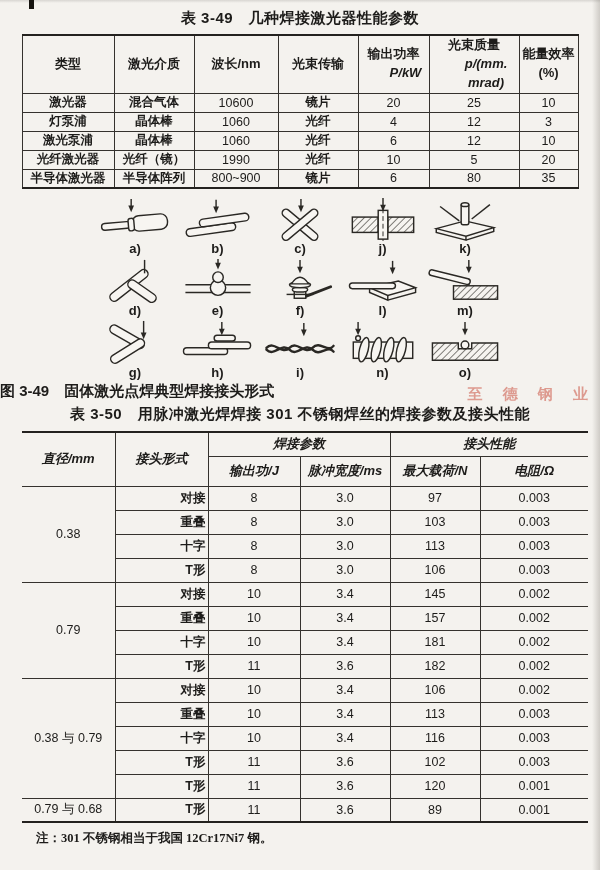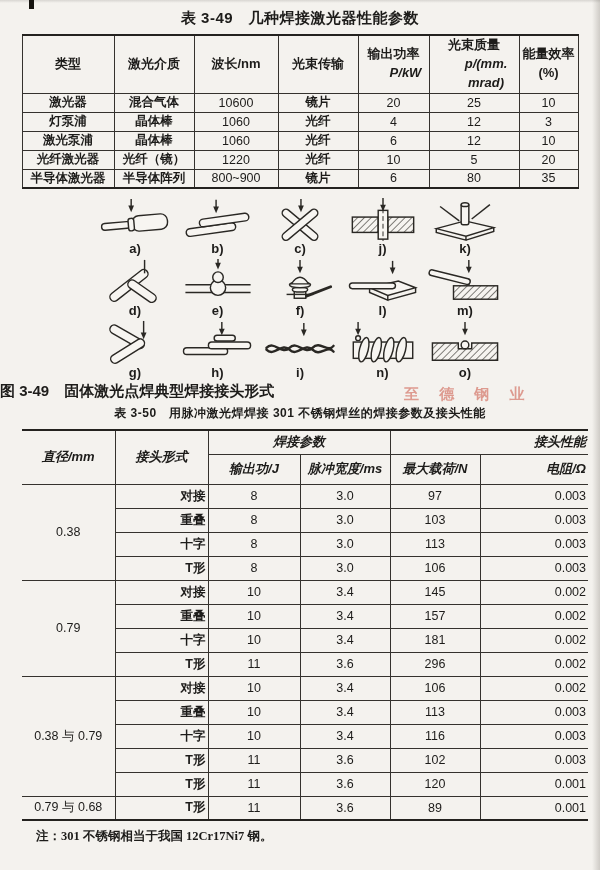--- a/index.html
+++ b/index.html
@@ -11,21 +11,21 @@
     color:#1d1c1a;
   }
   .edge-right { position:absolute; right:0; top:0; width:8px; height:870px;
     background:linear-gradient(to right, rgba(0,0,0,0), rgba(110,104,96,.28)); }
   .edge-top { position:absolute; left:0; top:0; width:600px; height:3px;
     background:linear-gradient(to bottom, rgba(90,85,80,.18), rgba(0,0,0,0)); }
   .corner-mark { position:absolute; left:29px; top:0; width:5px; height:9px; background:#15130f; }
 
   .t-title { text-align:center; font-weight:700; font-size:15px; letter-spacing:.5px; }
   #title49 { padding-top:9px; }
-  #title50 { margin-top:4px; font-size:12px; }
+  #title50 { margin-top:4px; font-size:15px; }
 
   table { border-collapse:collapse; table-layout:fixed; }
   th, td { text-align:center; vertical-align:middle; padding:0 2px; overflow:hidden; }
 
   
   #t49 { margin:6px auto 0; width:556px; border-top:2.5px solid #24221f; border-bottom:2.5px solid #24221f; }
   #t49 th, #t49 td { border:1px solid #35322e; }
   #t49 th { height:46px; font-size:13px; font-weight:700; line-height:1.45; }
   #t49 td { height:19px; font-size:12.5px; }
   #t49 td.cn { font-weight:700; font-size:12.5px; }
@@ -40,35 +40,35 @@
   .rod { fill:#f7f5f1; stroke:#2a2824; stroke-width:1.5; }
   .ln  { fill:none; stroke:#2a2824; stroke-width:1.5; }
   .fl  { fill:#2a2824; stroke:none; }
   .ht  { fill:url(#hh); stroke:#2a2824; stroke-width:1.5; }
   .cl  { fill:none; stroke:#2a2824; stroke-width:1; stroke-dasharray:5,3; }
   .wr  { fill:none; stroke:#2a2824; stroke-width:3; stroke-linecap:round; }
   .wv  { fill:none; stroke:#2a2824; stroke-width:2.6; stroke-linecap:round; }
   #fig-caption { text-align:left; font-weight:700; font-size:15px; margin-top:1px; }
 
   
-  #watermark { position:absolute; left:404px; top:385px; width:172px; text-align:left; pointer-events:none; }
+  #watermark { position:absolute; left:424px; top:385px; width:172px; text-align:right; pointer-events:none; }
   .wm1 { font-size:15px; font-weight:600; letter-spacing:8px; color:rgba(203,82,66,.55); }
   .wm2 { font-size:17px; letter-spacing:2px; color:rgba(236,116,84,.62); margin-top:3px; }
 
   
   #t50 { margin:7px 0 0 22px; width:566px; border-top:2.5px solid #24221f; border-bottom:2.5px solid #24221f; }
   #t50 th, #t50 td { border:1px solid #35322e; }
   #t50 th { font-size:13px; font-weight:700;font-style:italic; }
   #t50 thead tr:nth-child(1) th { height:24px; }
   #t50 thead tr:nth-child(2) th { height:30px; }
   #t50 tbody tr { height:24px; }
   #t50 td { font-size:12.5px; }
   #t50 td.cn { font-weight:700;text-align:right; }
   #t50 .no-l { border-left:none; }
-  #t50 .no-r { border-right:none;text-align:right; }
+  #t50 .no-r { border-right:none; }
 
   #note { margin:7px 0 0 36px; font-size:12.5px; font-weight:700;font-family:Liberation Serif, serif; }
 </style>
 </head>
 <body>
 
 <svg width="0" height="0" style="position:absolute" aria-hidden="true">
   <defs>
     <pattern id="hh" patternUnits="userSpaceOnUse" width="5" height="5" patternTransform="rotate(45)">
       <rect width="5" height="5" fill="#f6f4f0"></rect>
@@ -148,21 +148,21 @@
       <td class="cn">晶体棒</td>
       <td>1060</td>
       <td class="cn">光纤</td>
       <td>6</td>
       <td>12</td>
       <td>10</td>
     </tr>
     <tr>
       <td class="cn">光纤激光器</td>
       <td class="cn">光纤（镜）</td>
-      <td>1220</td>
+      <td>1990</td>
       <td class="cn">光纤</td>
       <td>10</td>
       <td>5</td>
       <td>20</td>
     </tr>
     <tr>
       <td class="cn">半导体激光器</td>
       <td class="cn">半导体阵列</td>
       <td>800~900</td>
       <td class="cn">镜片</td>
@@ -408,21 +408,21 @@
       <td class="cn">十字</td>
       <td>10</td>
       <td>3.4</td>
       <td>181</td>
       <td class="no-r">0.002</td>
     </tr>
     <tr>
       <td class="cn">T形</td>
       <td>11</td>
       <td>3.6</td>
-      <td>296</td>
+      <td>182</td>
       <td class="no-r">0.002</td>
     </tr>
     <tr>
       <td rowspan="5" class="no-l">0.38 与 0.79</td>
       <td class="cn">对接</td>
       <td>10</td>
       <td>3.4</td>
       <td>106</td>
       <td class="no-r">0.002</td>
     </tr>

